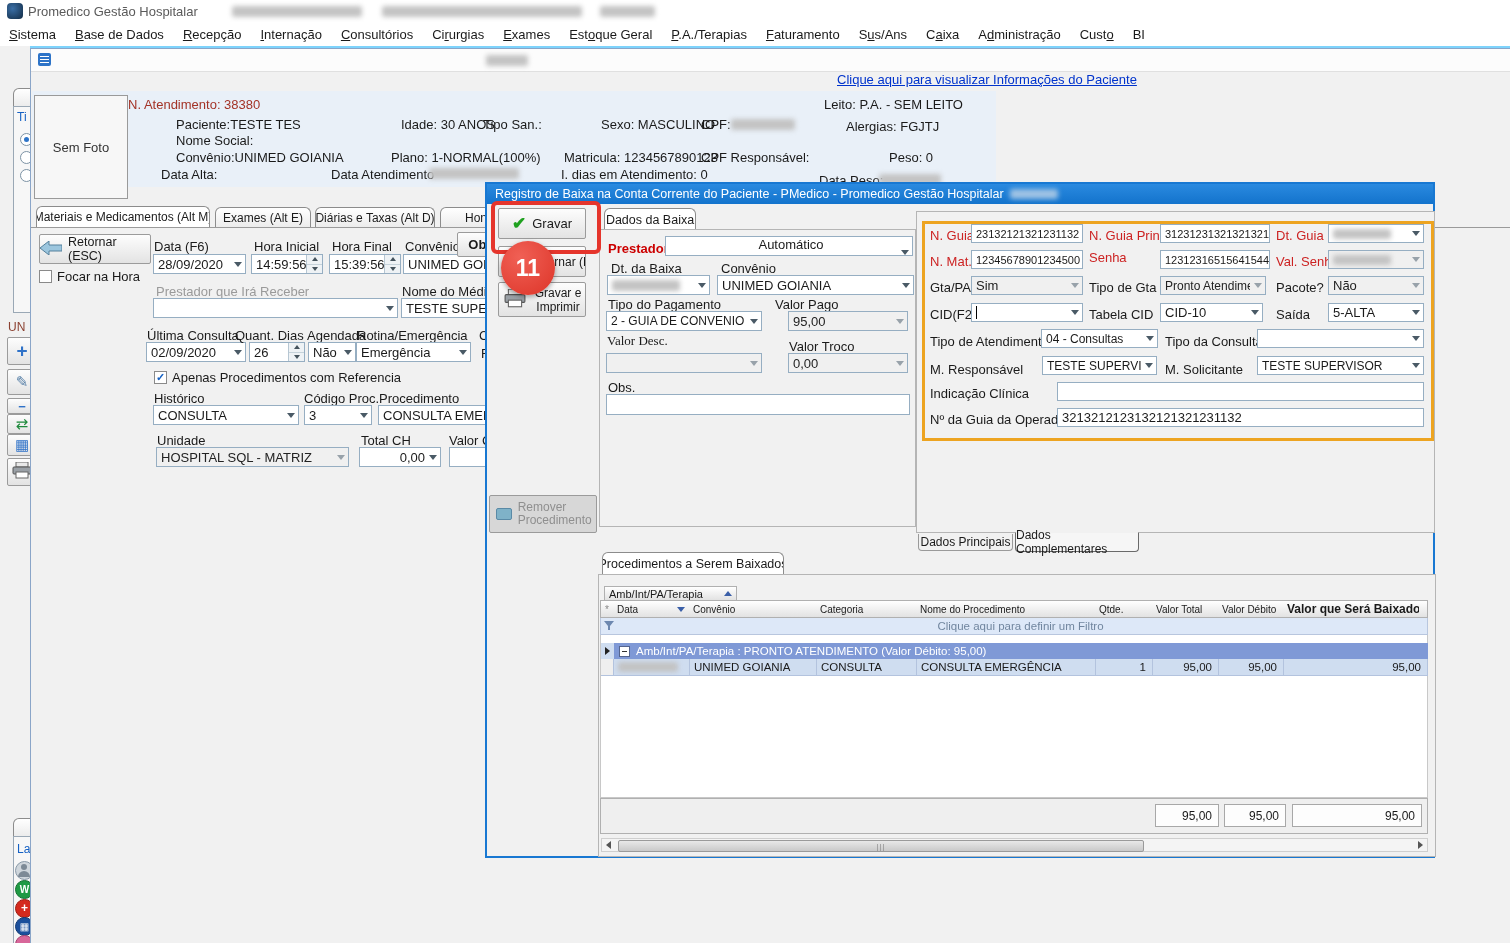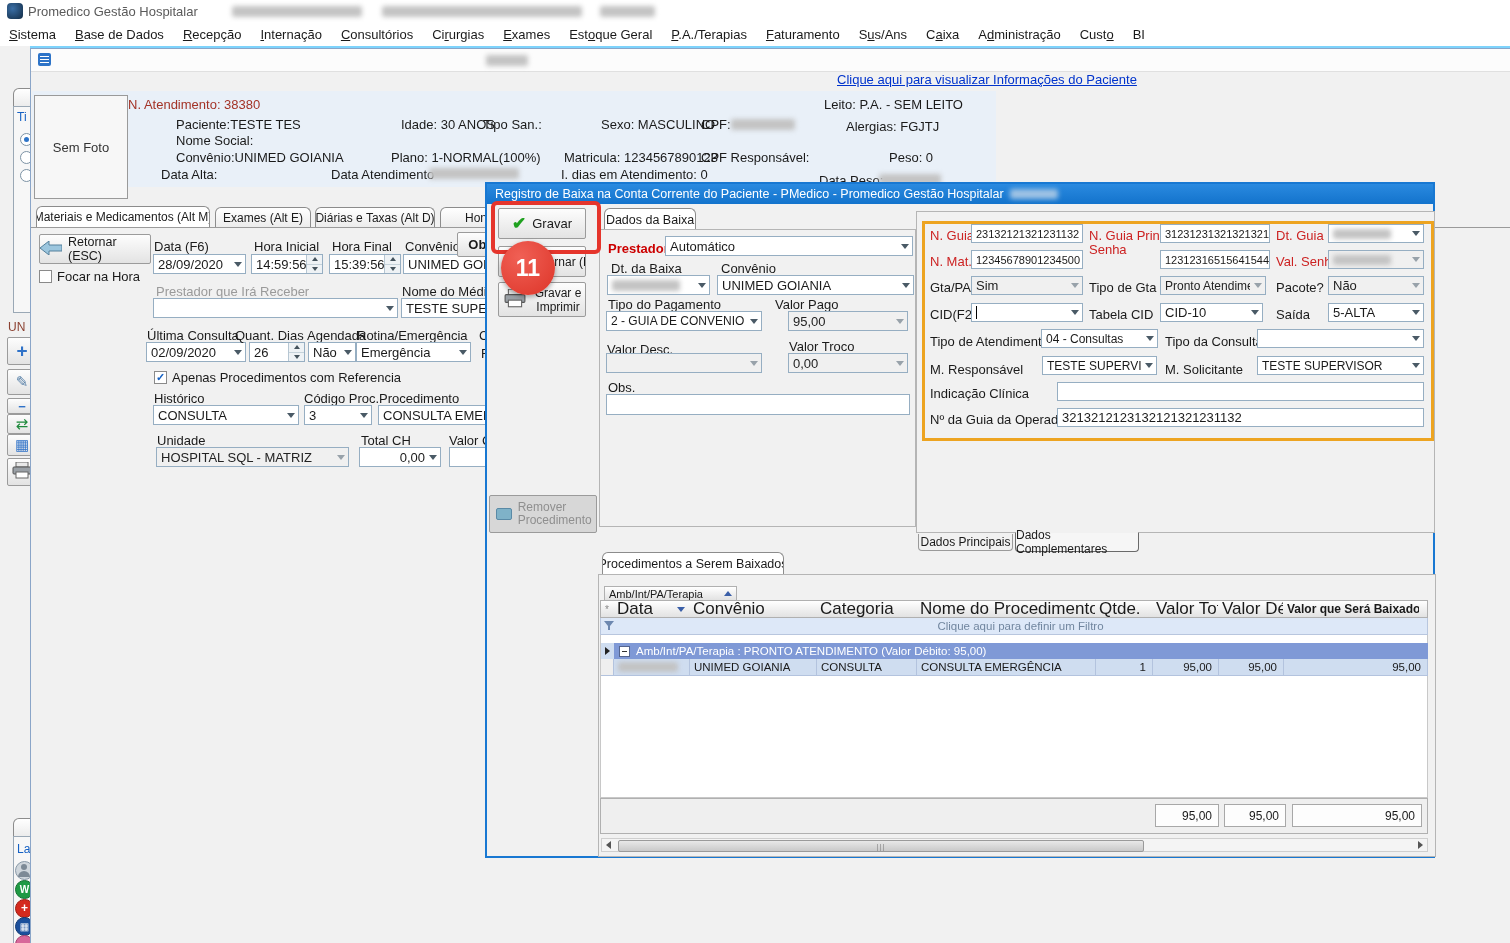--- a/index.html
+++ b/index.html
@@ -29,21 +29,21 @@
        padding:0 24px;white-space:nowrap;overflow:hidden;box-sizing:border-box;}
   .cb{width:13px;height:13px;background:#fff;border:1px solid #8a8a8a;display:inline-block;box-sizing:border-box;
       text-align:center;line-height:11px;font-size:11px;color:#1561c4;font-weight:bold;}
   .radio{position:absolute;width:13px;height:13px;border:1px solid #7d93a5;border-radius:50%;background:#fff;box-sizing:border-box;}
   .radio.sel::after{content:"";position:absolute;left:3px;top:3px;width:5px;height:5px;border-radius:50%;background:#2e74c8;}
   .check{color:#1fa11f;font-weight:bold;font-size:17px;line-height:1;}
   u{text-decoration:underline;}
   a.link{color:#0033cc;text-decoration:underline;cursor:pointer;}
   
   .gh{position:absolute;background:linear-gradient(#ffffff,#e2e2e2);border:1px solid #b0b0b0;border-left:none;
-      box-sizing:border-box;display:flex;align-items:center;padding:0 4px;font-size:17px;height:18px;overflow:hidden;white-space:nowrap;}
+      box-sizing:border-box;display:flex;align-items:center;padding:0 4px;font-size:10px;height:18px;overflow:hidden;white-space:nowrap;}
   .gc{position:absolute;background:#cfddf0;border-right:1px solid #b3c3de;border-bottom:1px solid #b3c3de;
       box-sizing:border-box;display:flex;align-items:center;padding:0 4px;font-size:11.5px;height:17px;overflow:hidden;white-space:nowrap;}
   .num{justify-content:flex-end;padding-right:6px;}
 </style>
 </head>
 <body>
 
 <div class="screen">
 
   <div class="abs" style="left:0;top:0;width:1510px;height:22px;background:#fff;">
@@ -333,21 +333,21 @@
     </div>
     <div class="btn" style="left:2px;top:311px;width:108px;height:38px;background:#d7d7d7;color:#8f8f8f;justify-content:flex-start;padding-left:6px;gap:6px;">
       <span style="display:inline-block;width:22px;height:10px;background:#7fb2c8;border:1px solid #5a8aa6;border-radius:2px;"></span>
       <span style="font-size:12px;line-height:13px;">Remover Procedimento</span>
     </div>
 
     <div class="tab" style="left:117px;top:24px;width:92px;height:22px;background:#fff;font-size:12.5px;">Dados da Baixa</div>
     <div class="abs" style="left:112px;top:45px;width:317px;height:298px;border:1px solid #b5b5b5;background:#f1f1f1;box-sizing:border-box;"></div>
 
     <div class="lbl" style="left:121px;top:57px;color:#cc0000;font-weight:bold;">Prestador:</div>
-    <div class="fld" style="left:178px;top:52px;width:248px;">
+    <div class="fld" style="left:178px;top:52px;width:248px;flex-direction:column;">
         <span class="v">Automático</span>
         <span class="dda">
           <i></i>
         </span>
       </div>
 
     <div class="lbl" style="left:124px;top:77px;">Dt. da Baixa</div>
     <div class="fld" style="left:120px;top:91px;width:103px;">
         <span class="redact" style="position:static;width:68px;height:11px;"></span>
         <span class="dda">
@@ -370,21 +370,21 @@
         </span>
       </div>
     <div class="lbl" style="left:288px;top:113px;">Valor Pago</div>
     <div class="fld dis" style="left:301px;top:127px;width:120px;">
         <span class="v">95,00</span>
         <span class="dda">
           <i></i>
         </span>
       </div>
 
-    <div class="lbl" style="left:120px;top:158px;">Valor Desc.</div>
+    <div class="lbl" style="left:120px;top:149px;font-family:Liberation Serif, serif;">Valor Desc.</div>
     <div class="fld dis" style="left:119px;top:169px;width:156px;">
         <span class="v"></span>
         <span class="dda">
           <i></i>
         </span>
       </div>
     <div class="lbl" style="left:302px;top:155px;">Valor Troco</div>
     <div class="fld dis" style="left:301px;top:169px;width:120px;">
         <span class="v">0,00</span>
         <span class="dda">
@@ -414,21 +414,21 @@
         <span class="redact" style="position:static;width:58px;height:10px;"></span>
         <span class="dda">
           <i></i>
         </span>
       </div>
 
     <div class="lbl" style="left:443px;top:70px;color:#cc2222;">N. Mat.</div>
     <div class="fld" style="left:484px;top:66px;width:112px;height:19px;font-size:11px;">
         <span class="v">12345678901234500</span>
       </div>
-    <div class="lbl" style="left:602px;top:58px;color:#cc2222;">Senha</div>
+    <div class="lbl" style="left:602px;top:66px;color:#cc2222;">Senha</div>
     <div class="fld" style="left:673px;top:66px;width:110px;height:19px;font-size:11px;">
         <span class="v">12312316515641544</span>
       </div>
     <div class="lbl" style="left:789px;top:70px;color:#cc2222;">Val. Senha</div>
     <div class="fld dis" style="left:841px;top:66px;width:96px;height:19px;">
         <span class="redact" style="position:static;width:58px;height:10px;"></span>
         <span class="dda">
           <i></i>
         </span>
       </div>

